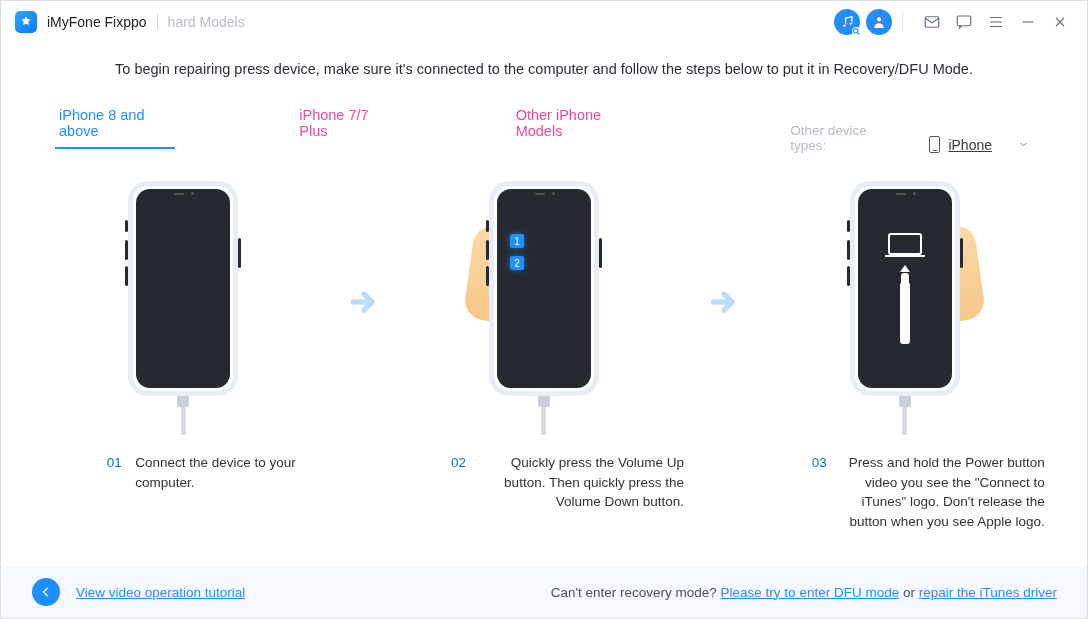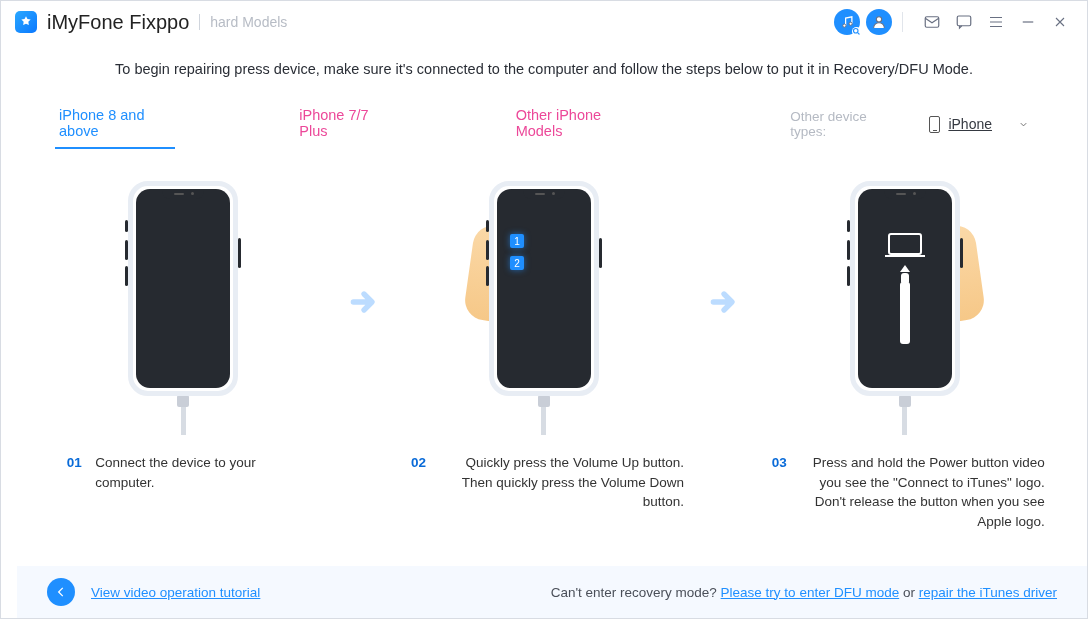--- a/index.html
+++ b/index.html
@@ -11,55 +11,55 @@
     --border:#e4e8ee;
   }
   *{box-sizing:border-box;}
   html,body{margin:0;padding:0;}
   body{width:1088px;height:619px;font-family:Segoe UI,Arial,sans-serif;color:var(--text);background:#fff;border:1px solid #d8dce3;position:relative;overflow:hidden;}
 
   
   .titlebar{height:42px;display:flex;align-items:center;padding:0 14px;}
   .logo-box{width:22px;height:22px;border-radius:5px;background:linear-gradient(135deg,#2aa8ff,#0a78ff);display:flex;align-items:center;justify-content:center;}
   .logo-box svg{fill:#fff;}
-  .app-name{margin:0 10px;font-size:20px;color:#222;font-weight:500;}
+  .app-name{margin:0 10px;font-size:14px;color:#222;font-weight:500;}
   .vline{width:1px;height:16px;background:#d0d5dd;margin-right:10px;}
   .subtitle{font-size:14px;color:#b7bcc5;}
   .titlebar .spacer{flex:1;}
   .tb-btn{color:#5a5f69;display:flex;align-items:center;justify-content:center;width:26px;height:26px;margin-left:6px;cursor:pointer;}
   .tb-btn.blue{color:#fff;background:var(--blue);border-radius:50%;width:26px;height:26px;}
   .tb-btn.blue svg{fill:#fff;}
   .tb-btn svg{stroke:#697082;fill:none;stroke-width:1.6;}
   .titlebar .sep{width:1px;height:20px;background:#e1e5eb;margin:0 10px;}
 
   
   .lead{text-align:center;font-size:14.5px;color:#2a2e36;margin:18px 30px 10px;}
 
   
   .card{margin:8px 30px 0;border-radius:6px;background:#fff;}
 
   
-  .tabs{display:flex;align-items:center;padding:8px 28px 0;gap:28px;}
+  .tabs{display:flex;align-items:flex-end;padding:8px 28px 0;gap:28px;}
   .tab{padding:12px 0 14px;margin-right:100px;font-size:14.5px;color:#ec4899;cursor:pointer;position:relative;}
   .tab.active{color:var(--blue);}
   .tab.active::after{content:"";position:absolute;left:-4px;right:-4px;bottom:4px;height:2px;background:var(--blue);}
   .tabs .spacer{flex:1;}
   .typelabel{color:#b5bac3;font-size:13.5px;margin-right:10px;}
   .typesel{display:flex;align-items:center;gap:8px;color:#353941;font-size:14px;cursor:pointer;text-decoration:underline;}
   .typesel .phone-ico{width:11px;height:17px;border:1.5px solid #555;border-radius:2px;position:relative;}
   .typesel .phone-ico::after{content:"";position:absolute;bottom:1px;left:50%;transform:translateX(-50%);width:4px;height:1px;background:#555;}
   .typesel .chev{margin-left:18px;}
 
   
   .steps{display:flex;align-items:flex-start;justify-content:space-around;padding:28px 0 20px;}
   .step{width:280px;text-align:center;}
   .step .phonewrap{display:flex;justify-content:center;margin-bottom:18px;position:relative;}
   .arrow-sep{width:32px;margin-top:105px;color:#cfe4ff;}
   .cap{display:flex;gap:10px;text-align:right;font-size:13.5px;line-height:1.45;color:#333;}
-  .cap .num{color:#0a6bd8;font-weight:700;min-width:22px;}
+  .cap .num{color:#0a6bd8;font-weight:400;min-width:22px;margin-left:40px;}
   .step:nth-child(1) .cap{justify-content:center;text-align:center;padding:0 20px;}
   .step:nth-child(1) .cap .txt{text-align:left;}
 
   
   .phone{width:110px;height:215px;border:5px solid #e8edf4;border-radius:20px;position:relative;background:#fff;display:flex;flex-direction:column;align-items:center;}
   .notch{position:absolute;top:3px;left:50%;transform:translateX(-50%);width:42px;height:10px;background:#262a30;border-radius:0 0 8px 8px;z-index:2;}
   .notch::before{content:"";position:absolute;left:12px;top:4px;width:10px;height:2px;background:#555;border-radius:2px;}
   .notch::after{content:"";position:absolute;right:10px;top:3px;width:3px;height:3px;background:#555;border-radius:50%;}
   .screen{position:absolute;inset:3px;background:#262a30;border-radius:14px;}
   .btn-side{position:absolute;background:#262a30;border-radius:2px;}
@@ -83,21 +83,21 @@
   .badge.b2{top:70px;}
   
   .itunes{position:absolute;inset:3px;border-radius:14px;display:flex;flex-direction:column;align-items:center;justify-content:center;gap:10px;z-index:2;}
   .laptop{width:34px;height:22px;border:2px solid #fff;border-radius:3px;position:relative;}
   .laptop::after{content:"";position:absolute;left:-5px;right:-5px;bottom:-4px;height:2px;background:#fff;}
   .up-arrow{width:0;height:0;border-left:5px solid transparent;border-right:5px solid transparent;border-bottom:7px solid #fff;}
   .lightning{width:10px;height:62px;background:#fff;border-radius:3px;position:relative;}
   .lightning::before{content:"";position:absolute;top:-9px;left:1px;width:8px;height:10px;background:#fff;border-radius:3px 3px 1px 1px;}
 
   
-  .footer{position:absolute;left:16px;right:0;bottom:0;height:52px;background:var(--light);display:flex;align-items:center;padding:0 30px;font-size:13.5px;}
+  .footer{position:absolute;left:1px;right:0;bottom:0;height:52px;background:var(--light);display:flex;align-items:center;padding:0 30px;font-size:13.5px;}
   .back{width:28px;height:28px;border-radius:50%;background:var(--blue);display:flex;align-items:center;justify-content:center;margin-right:16px;cursor:pointer;}
   .back svg{stroke:#fff;stroke-width:2.2;fill:none;}
   .link{color:var(--blue);text-decoration:underline;cursor:pointer;}
   .footer .spacer{flex:1;}
   .hint{color:#4a4f59;}
 </style>
 </head>
 <body>
 
 <div class="titlebar">

